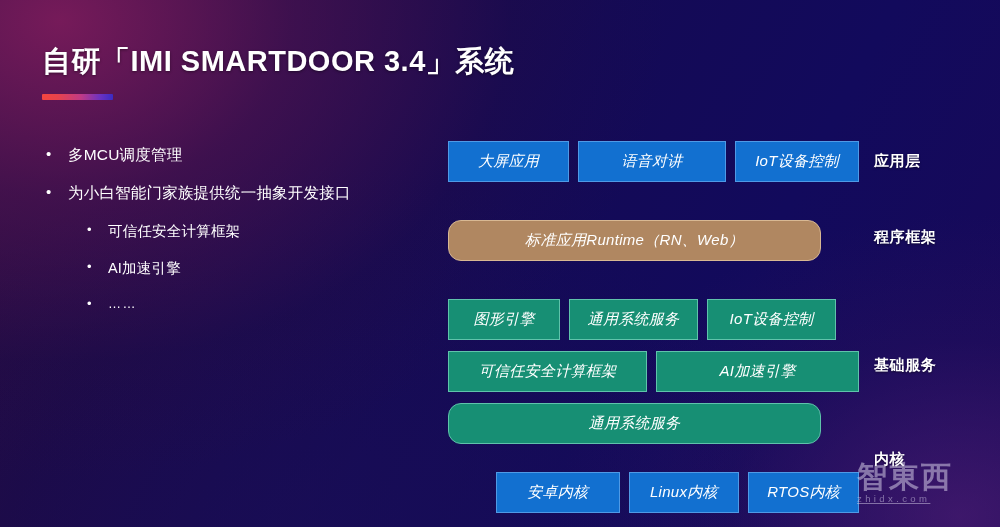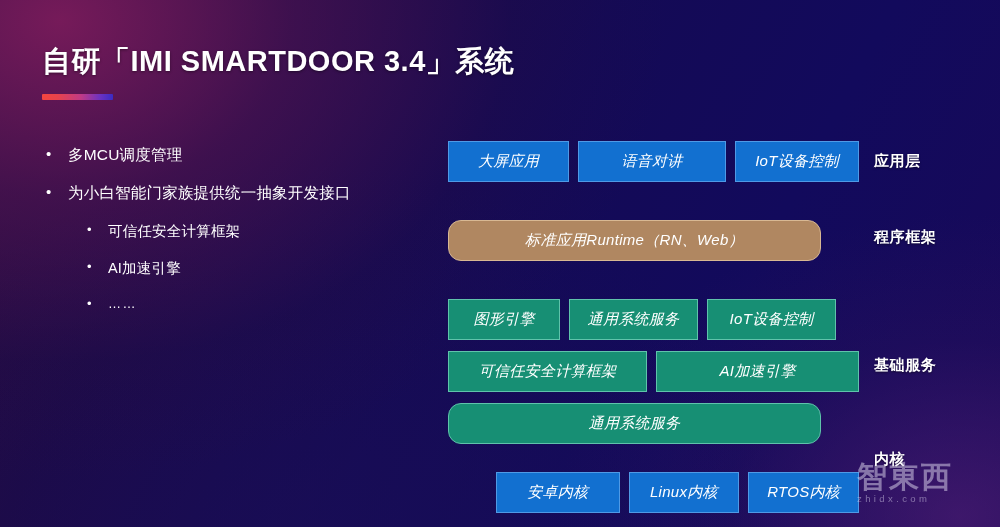--- a/index.html
+++ b/index.html
@@ -137,20 +137,21 @@
     letter-spacing: 2px;
     line-height: 34px;
     white-space: nowrap;
   }
   .wm-sub {
     font-size: 9.5px;
     color: #cfc7e4;
     letter-spacing: 3.4px;
     margin-top: -1px;
     white-space: nowrap;
+    text-decoration: underline;
   }
 </style>
 </head>
 <body>
 
 <div id="slide">
 
   <div class="title-wrap">
     <div class="slide-title">自研「IMI SMARTDOOR 3.4」系统</div>
     <div class="title-rule"></div>

